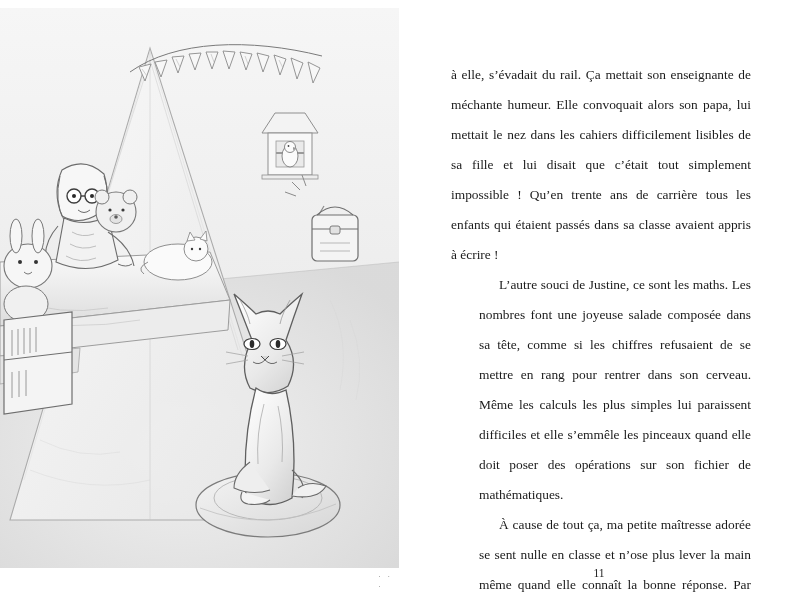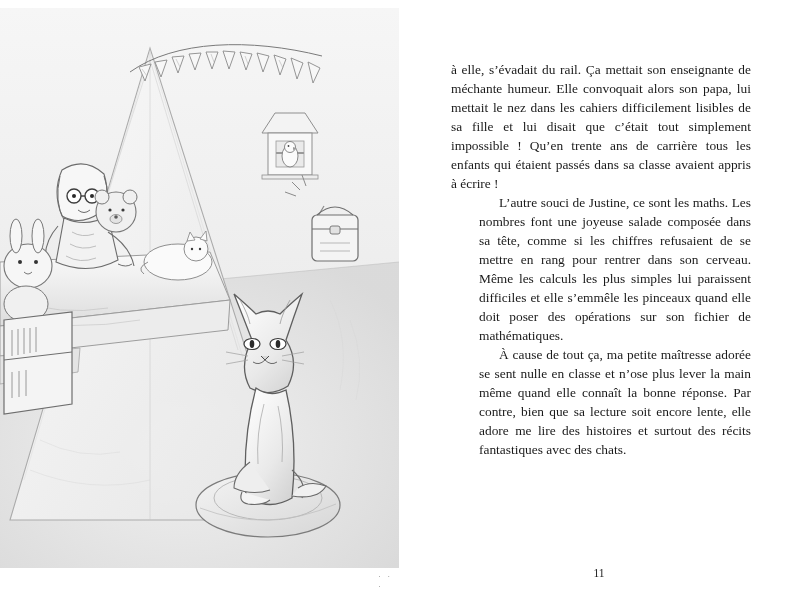--- a/index.html
+++ b/index.html
@@ -47,21 +47,21 @@
   }
   .text-column {
     position: absolute;
     left: 52px;
     top: 60px;
     width: 300px;
   }
   .para {
     margin: 0;
     font-size: 13.4px;
-    line-height: 19px;
+    line-height: 30px;
     color: #1a1a1a;
     text-align: justify;
     text-align-last: left;
     hyphens: manual;
   }
   .para.indent {
     text-indent: 20px;
     margin-left: 28px;
   }
   .folio {

